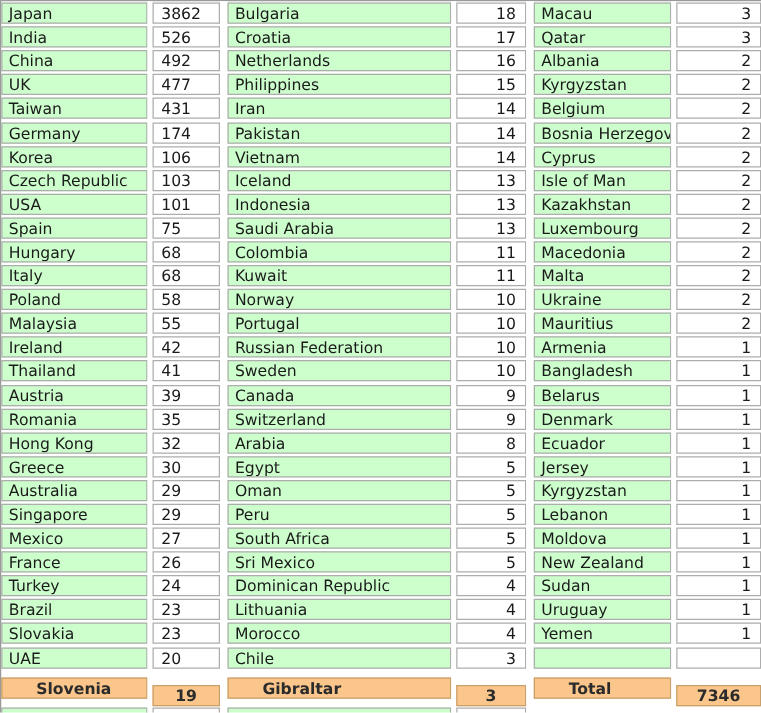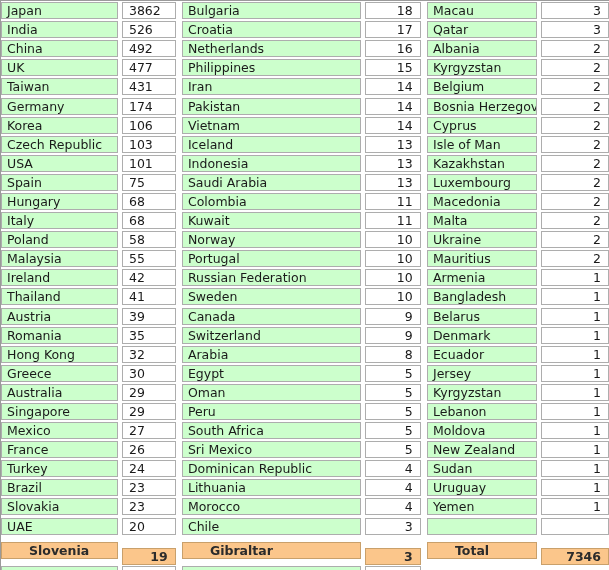--- a/index.html
+++ b/index.html
@@ -67,21 +67,21 @@
   .c3-val  { width: 66px;  }
 
   tr.total-row td .cellbox {
     background: #fbc68b;
     border: 1px solid #c9a06b;
     font-weight: bold;
     color: #2b2b2b;
     padding-left: 27px;
   }
   tr.total-row td.val .cellbox {
-    text-align: right;
+    text-align: center;
     padding-left: 7px;
     margin-top: 12px;
   }
   .empty .cellbox { background: #ccffcc; }
   .empty.val .cellbox { background: #ffffff; }
   .blank-cell { display: block; height: 17px; }
 </style>
 </head>
 <body>
 

